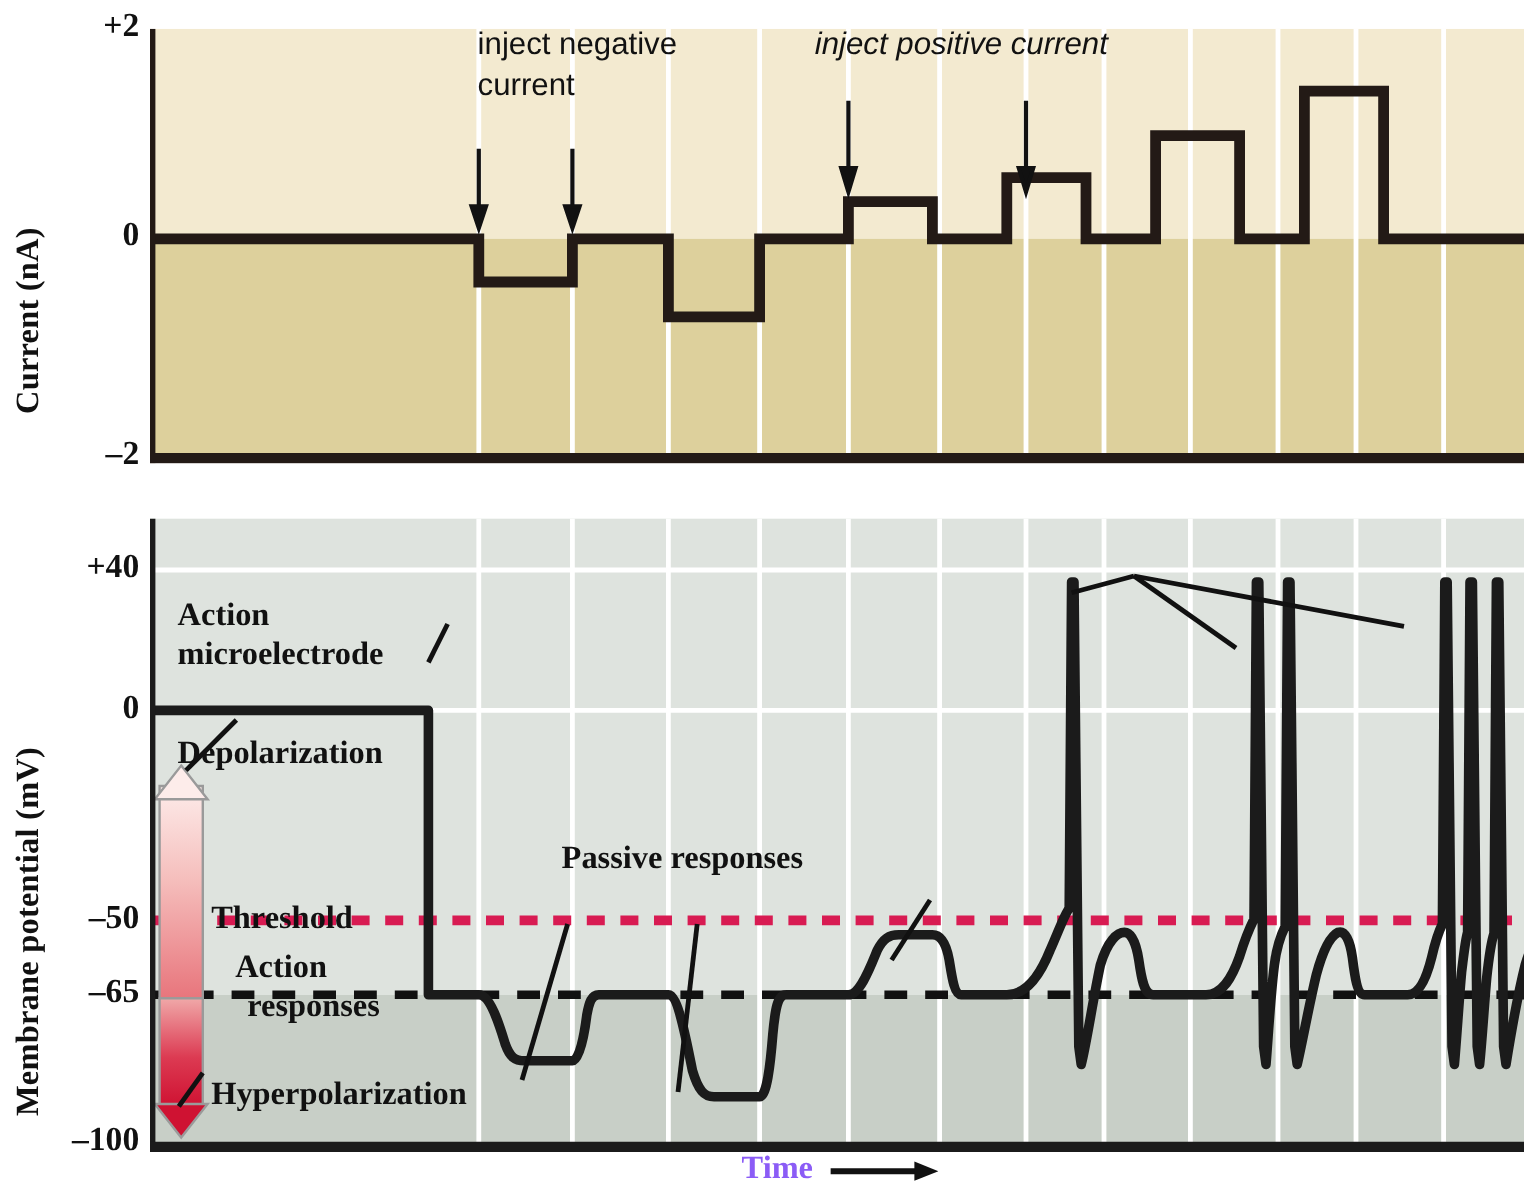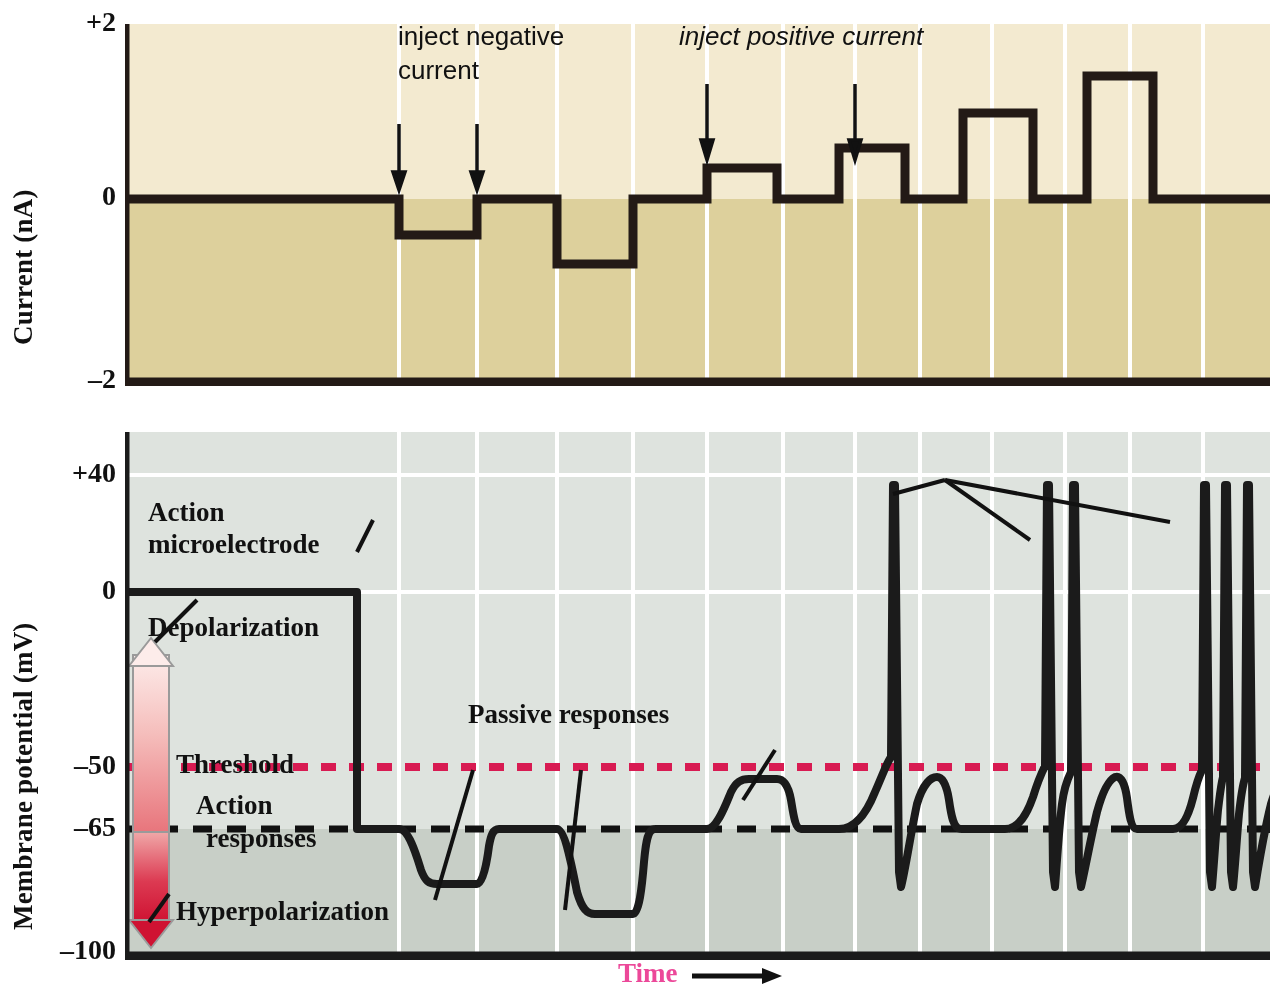--- a/index.html
+++ b/index.html
@@ -12,21 +12,21 @@
   .ylab{position:absolute;font-weight:bold;font-size:27px;color:#111;
         writing-mode:vertical-rl;transform:rotate(180deg);
         white-space:nowrap;letter-spacing:.2px;}
   .tick{position:absolute;font-weight:bold;font-size:28px;color:#111;
         text-align:right;white-space:nowrap;}
 
   
   .panel{position:absolute;}
   .panel svg{display:block;}
 
-  .timelab{position:absolute;font-weight:bold;font-size:27px;color:#ec4899;
+  .timelab{position:absolute;font-weight:bold;font-size:27px;color:#8b5cf6;
            white-space:nowrap;}
 
   
   .anno{position:absolute;color:#111;white-space:pre;line-height:1.08;}
   .anno.sans{font-family:"Liberation Sans",sans-serif;font-weight:400;font-size:26px;}
   .anno.serif{font-family:"Liberation Serif",serif;font-weight:bold;font-size:27px;}
 </style>
 </head>
 <body>
 

